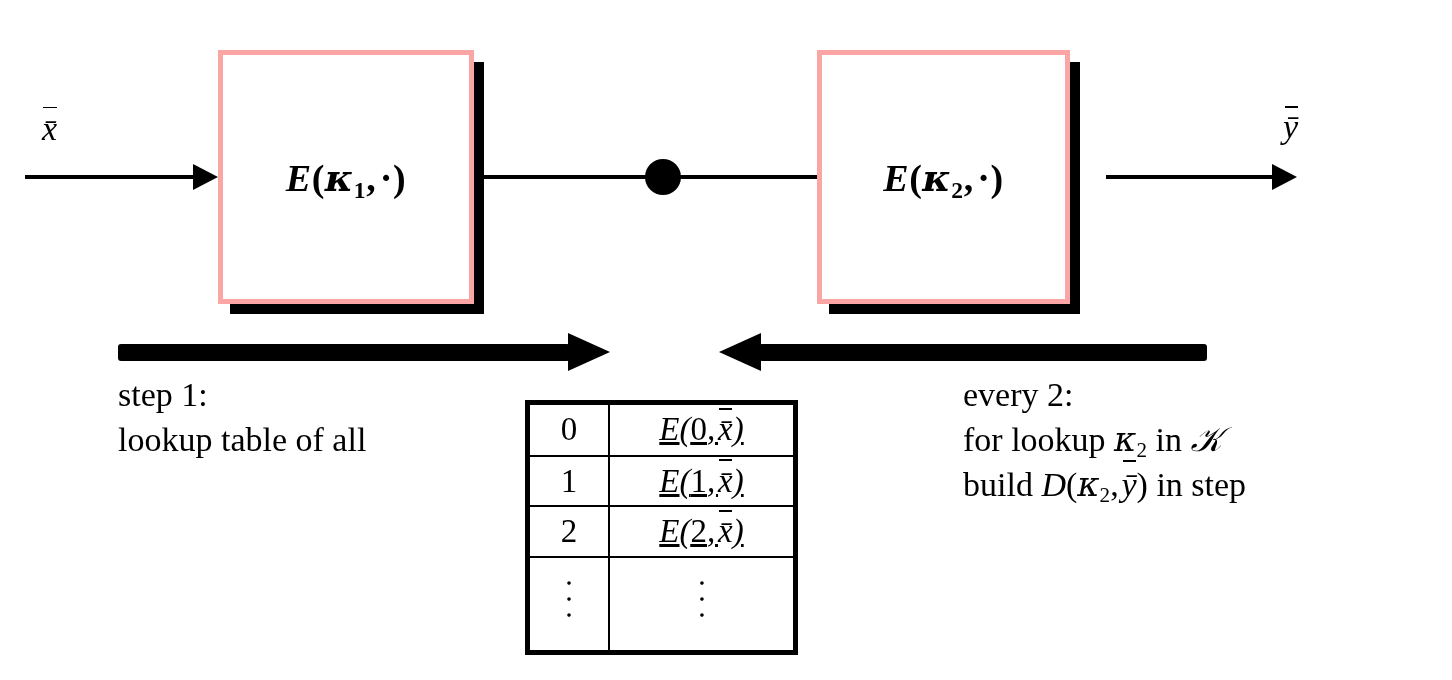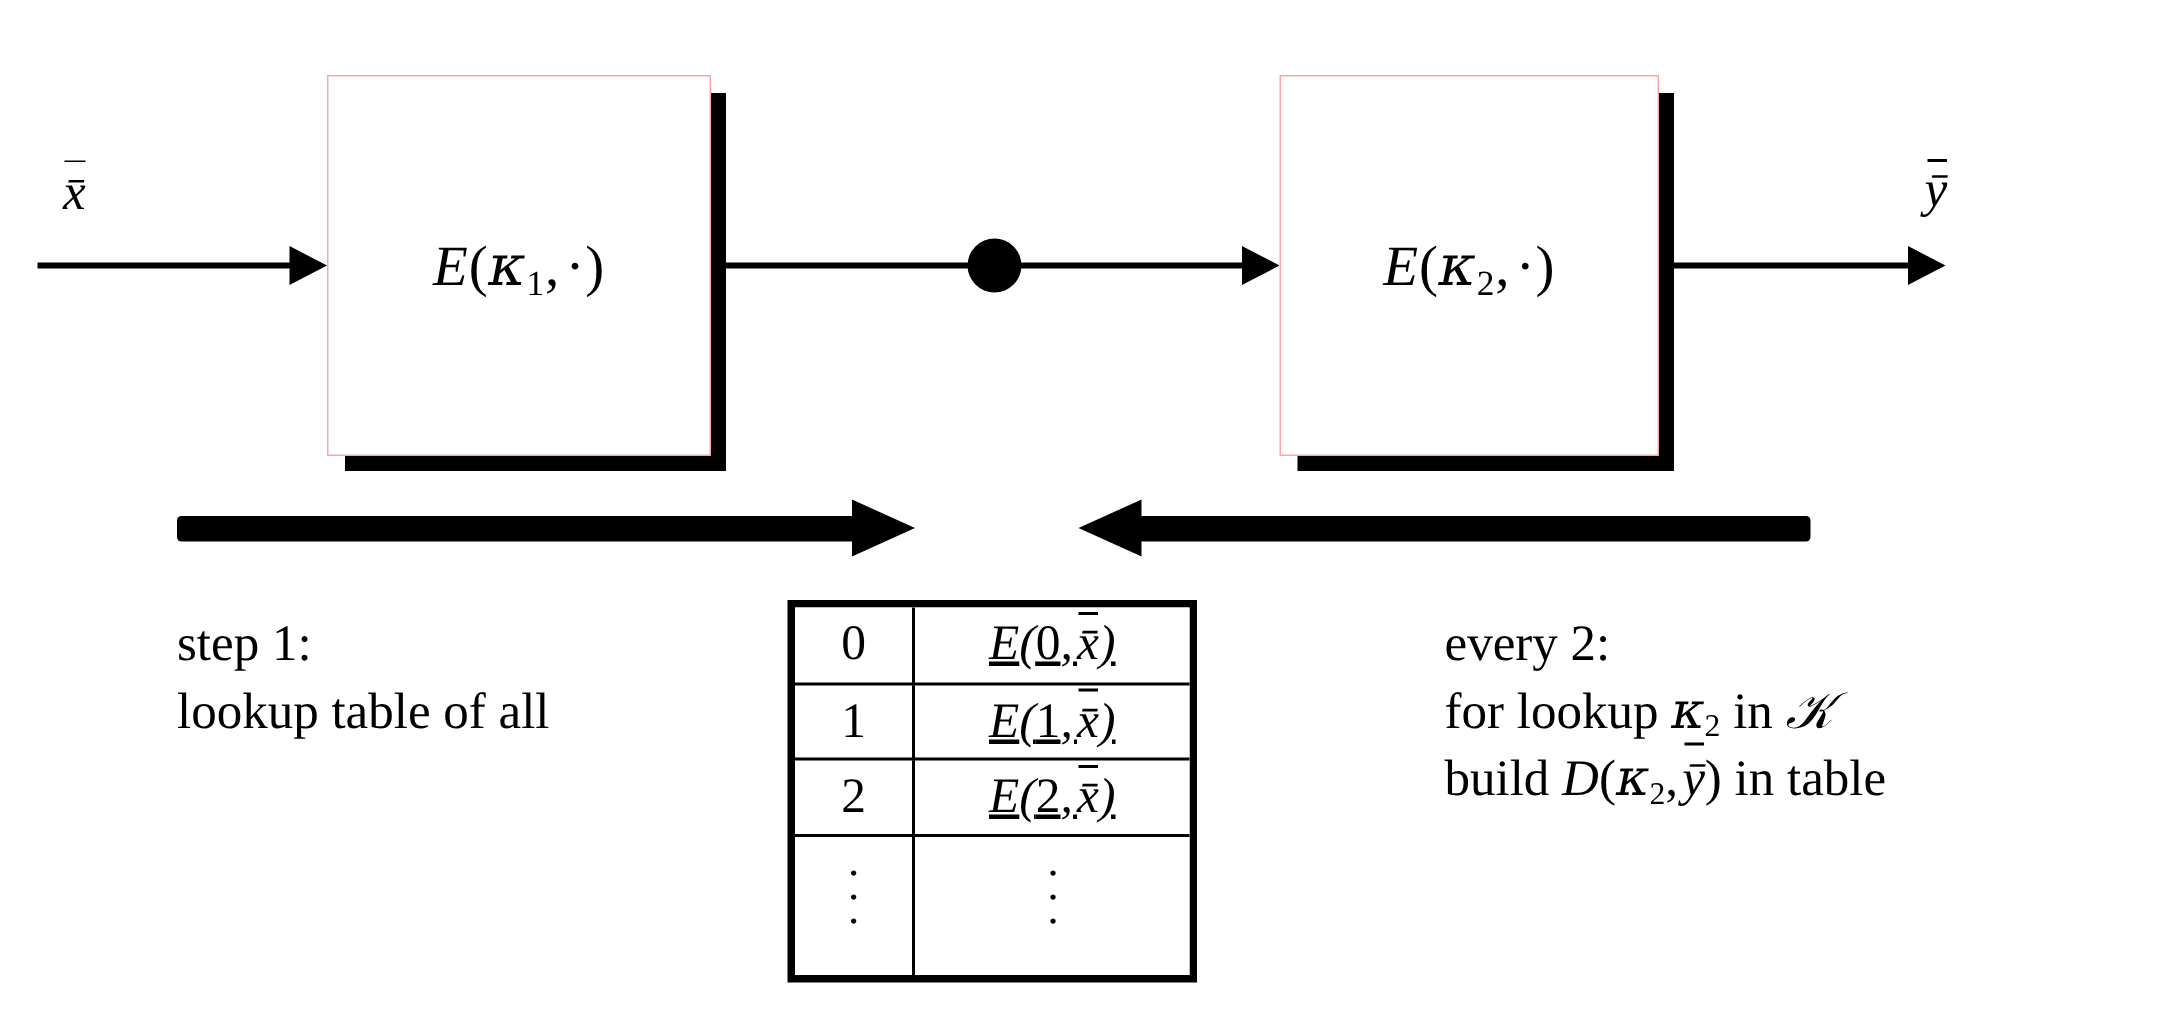--- a/index.html
+++ b/index.html
@@ -14,27 +14,28 @@
     background: #ffffff;
     overflow: hidden;
     font-family: "Liberation Serif", "DejaVu Serif", serif;
     color: #000000;
   }
 
   
   .cipher-box {
     position: absolute;
     background: #ffffff;
-    border: 1px solid #fca5a5;
+    border: 5px solid #fca5a5;
     box-sizing: border-box;
     box-shadow: 11px 11px 0 -1px #000000;
     display: flex;
     align-items: center;
     justify-content: center;
     z-index: 4;
+    font-weight: bold;
   }
   .cipher-label {
     font-size: 38px;
     font-style: italic;
     font-family: "Liberation Serif", "DejaVu Serif", serif;
     white-space: nowrap;
     letter-spacing: 0.5px;
   }
 
   
@@ -123,21 +124,20 @@
     top: 0;
   }
 
   
   .step-text {
     position: absolute;
     font-size: 34px;
     line-height: 45px;
     white-space: nowrap;
     z-index: 6;
-    margin-top: 35px;
   }
   .step-text .math { font-style: italic; }
 
   
   .lookup-table {
     position: absolute;
     border: 5px solid #000000;
     background: #ffffff;
     box-sizing: border-box;
     border-collapse: collapse;
@@ -184,21 +184,21 @@
   <div class="cipher-box" style="left:218px; top:50px; width:256px; height:254px;">
     <span class="cipher-label">
       <span class="up" style="font-style:italic">E</span><span class="up">(</span><span class="kap">κ</span><sub>1</sub><span class="up">, </span><span class="up">·</span><span class="up">)</span>
     </span>
   </div>
 
   <div class="wire" style="left:474px; top:175px; width:370px;"></div>
   <div class="junction-dot" style="left:645px; top:159px;"></div>
   <div class="arrowhead-r" style="left:828px; top:164px;"></div>
 
-  <div class="cipher-box" style="left:853px; top:50px; width:253px; height:254px;">
+  <div class="cipher-box" style="left:817px; top:50px; width:253px; height:254px;">
     <span class="cipher-label">
       <span class="up" style="font-style:italic">E</span><span class="up">(</span><span class="kap">κ</span><sub>2</sub><span class="up">, </span><span class="up">·</span><span class="up">)</span>
     </span>
   </div>
 
   <div class="wire" style="left:1106px; top:175px; width:168px;"></div>
   <div class="arrowhead-r" style="left:1272px; top:164px;"></div>
   <div class="signal-label" style="left:1283px; top:108px;">
     <span class="ovl y">ȳ</span>
   </div>
@@ -217,21 +217,21 @@
     <div class="fat-head-l" style="left:0;"></div>
     <div class="fat-shaft" style="left:40px; width:448px;"></div>
   </div>
 
   <div class="step-text" style="left:963px; top:372px;">
     <div>every 2:</div>
     <div>
       <span>for lookup </span><span class="kap">κ</span><sub>2</sub><span> in </span><span class="math" style="font-family:'DejaVu Serif',serif;">𝒦</span>
     </div>
     <div>
-      <span>build </span><span class="math">D</span><span>(</span><span class="kap">κ</span><sub>2</sub><span>, </span><span class="ovl y">ȳ</span><span>)</span><span> in table</span>
+      <span>build </span><span class="math">D</span><span>(</span><span class="kap">κ</span><sub>2</sub><span>, </span><span class="ovl y">ȳ</span><span>)</span><span> in step</span>
     </div>
   </div>
 
   <div class="lookup-table" style="left:525px; top:400px; width:273px; height:255px;">
     <table>
       <tbody>
         <tr style="height:48px;">
           <td class="key-cell">0</td>
           <td class="val-cell">
             <span>E</span><span>(</span><span style="font-style:normal">0</span><span>, </span><span class="ovl">x̄</span><span>)</span>

